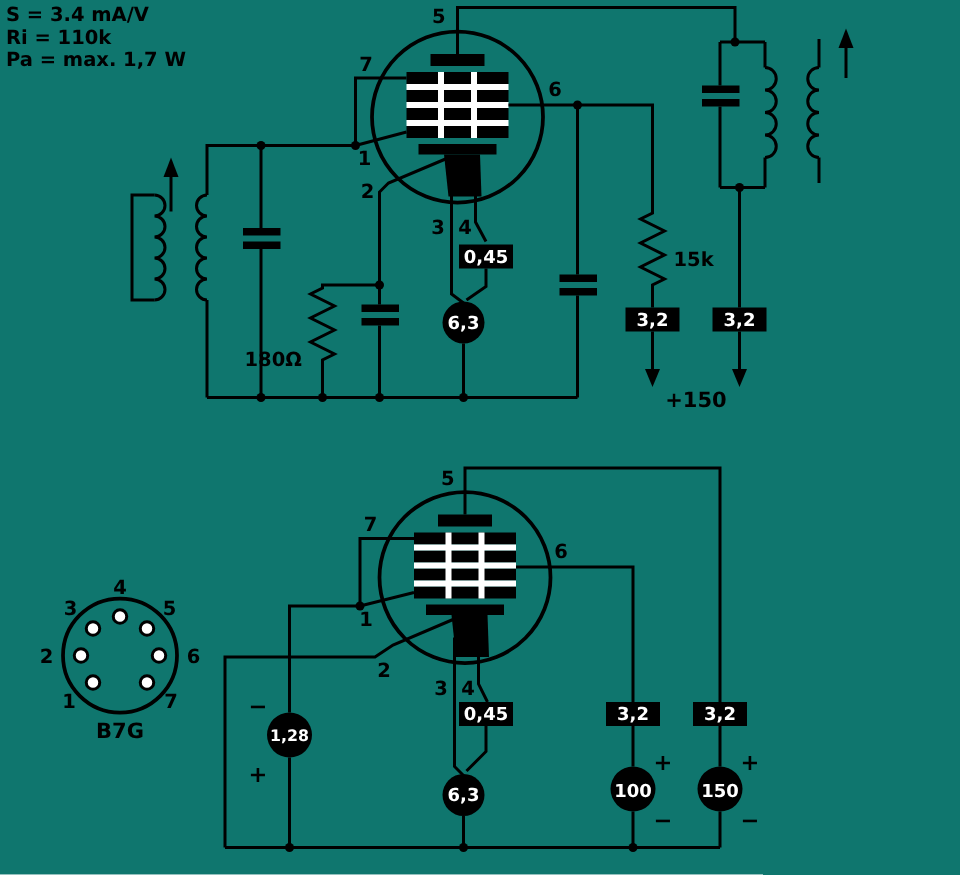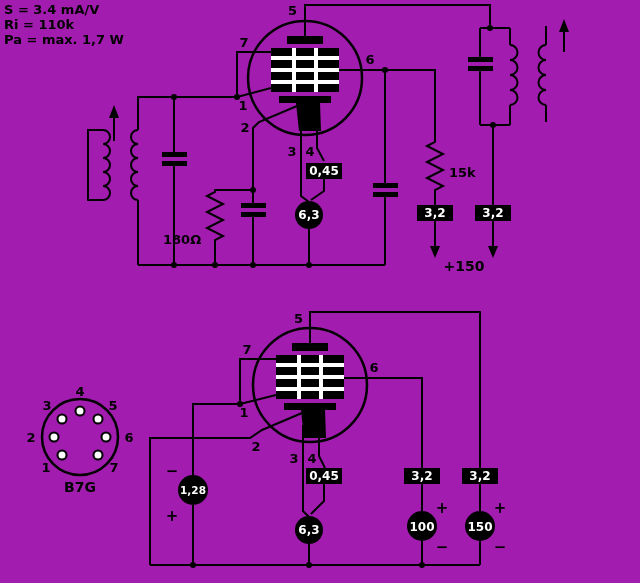--- a/index.html
+++ b/index.html
@@ -1,16 +1,16 @@
 <!DOCTYPE html>
 <html><head>
 <meta charset="utf-8">
 <style>
   html,body{margin:0;padding:0;background:#fff;}
-  .stage{position:relative;width:640px;height:583px;background:#a21caf;overflow:hidden;}
+  .stage{position:relative;width:640px;height:583px;background:#0f766e;overflow:hidden;}
   svg{display:block;}
   .w{fill:none;stroke:#000;stroke-width:2;}
   .w3{fill:none;stroke:#000;stroke-width:2.5;}
   .blk{fill:#000;stroke:none;}
   .wht{fill:#fff;stroke:none;}
   .pin{fill:#fff;stroke:#000;stroke-width:2;}
   .spec{font:bold 13px "DejaVu Sans","Liberation Sans",sans-serif;fill:#000;}
   .pinlbl{font:bold 13px "DejaVu Sans","Liberation Sans",sans-serif;fill:#000;}
   .val{font:bold 13px "DejaVu Sans","Liberation Sans",sans-serif;fill:#000;}
   .big{font:bold 14px "DejaVu Sans","Liberation Sans",sans-serif;fill:#000;}

